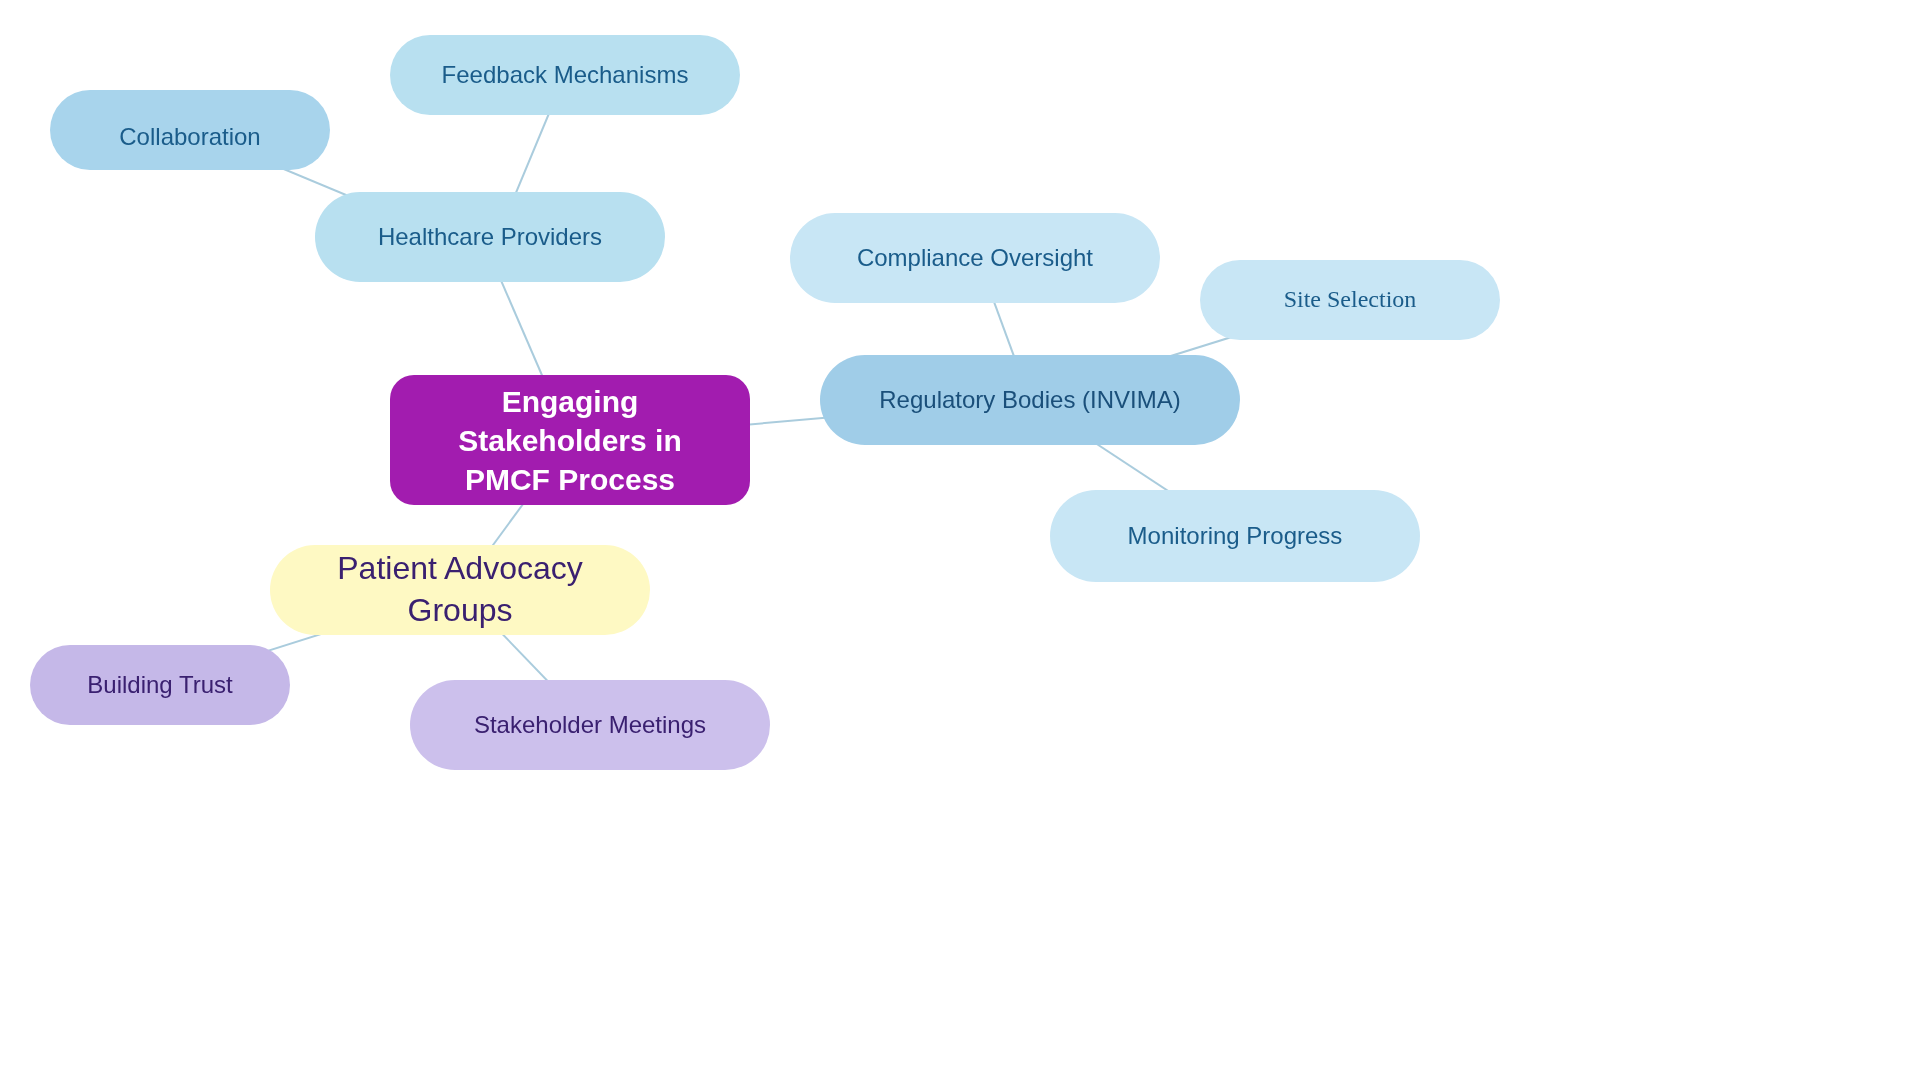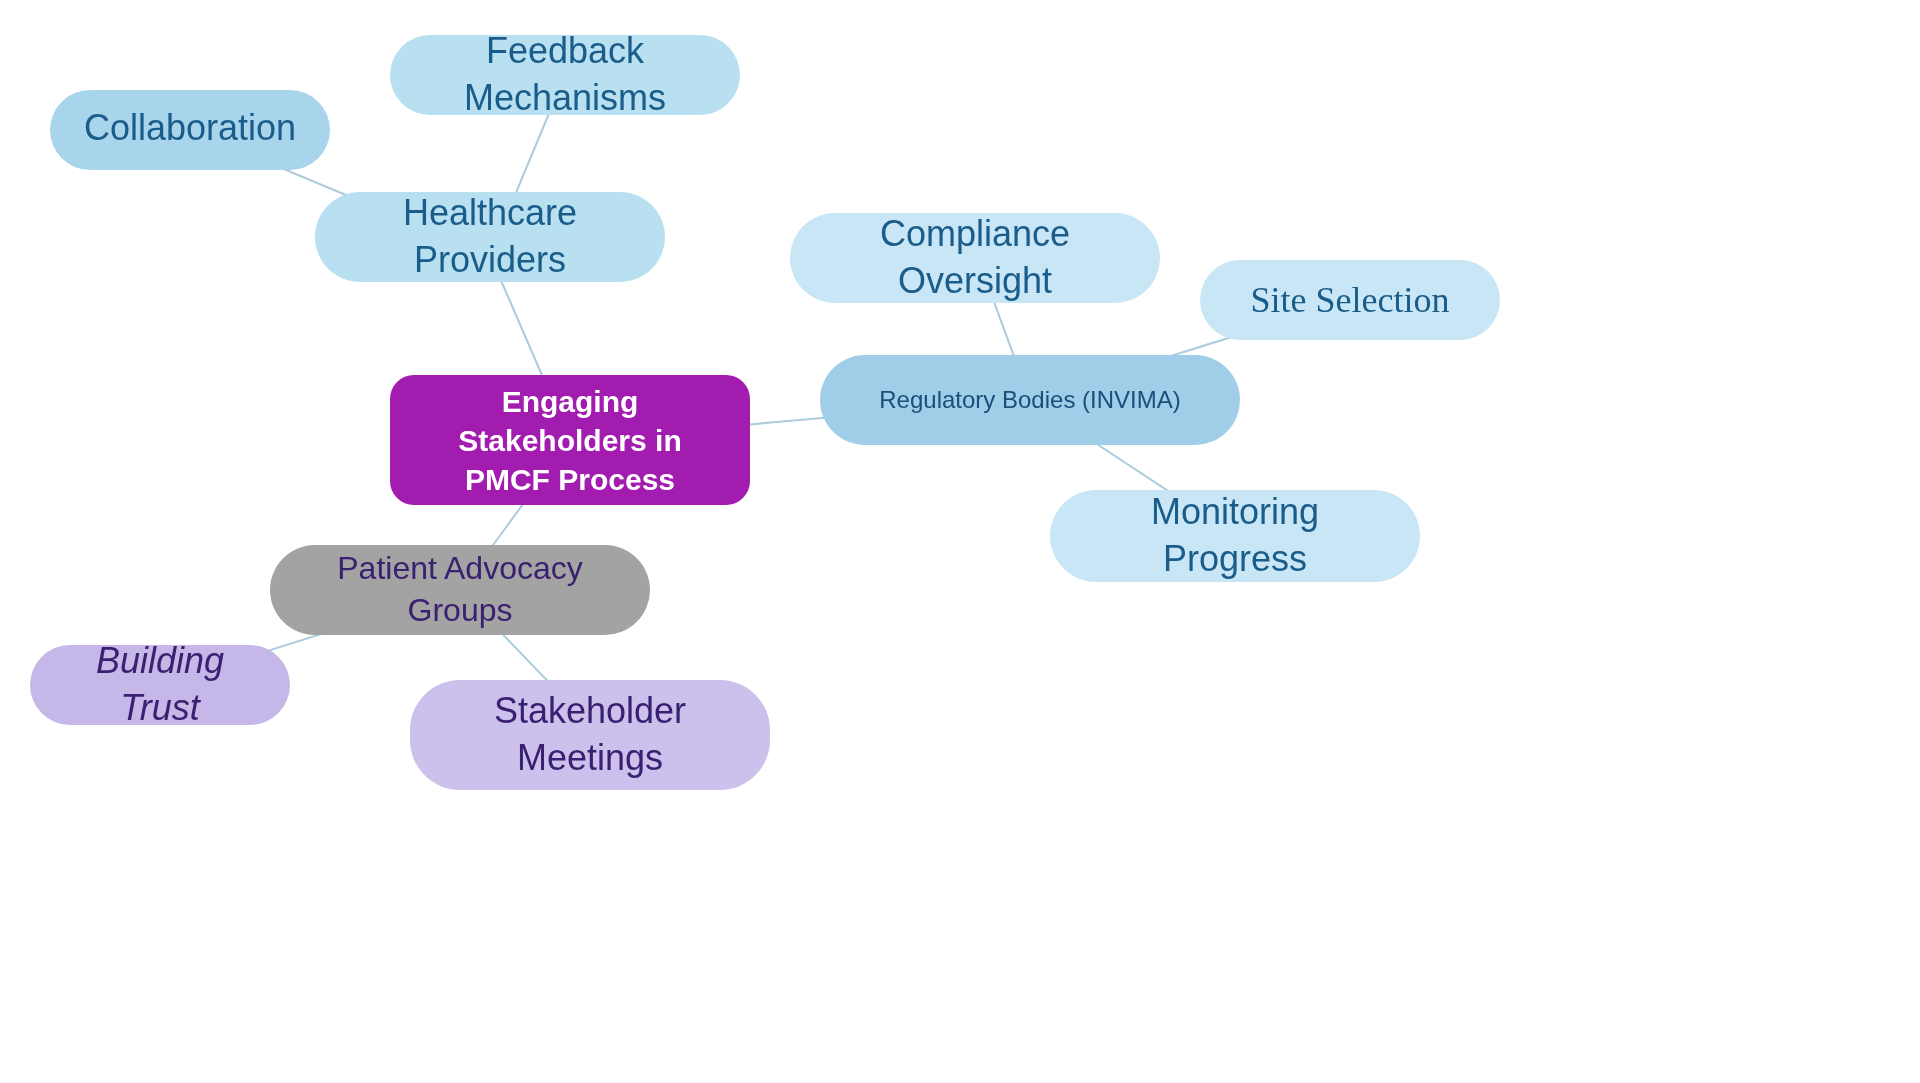--- a/index.html
+++ b/index.html
@@ -21,21 +21,21 @@
     }
 
     .node {
       position: absolute;
       border-radius: 50px;
       display: flex;
       align-items: center;
       justify-content: center;
       text-align: center;
       padding: 18px 32px;
-      font-size: 36px;
+      font-size: 24px;
       font-weight: 500;
       line-height: 1.3;
       cursor: default;
     }
 
     .node-center {
       background: #a21caf;
       color: #ffffff;
       font-size: 30px;
       font-weight: 600;
@@ -62,25 +62,24 @@
 
     .node-blue-large {
       background: #a0cde8;
       color: #1a4f7a;
       font-size: 24px;
     }
 
     .node-purple {
       background: #c5b8e8;
       color: #3a2070;
-      font-style: italic;
     }
 
     .node-purple-large {
-      background: #a3a3a3;
+      background: #fef9c3;
       color: #3a2070;
       font-size: 32px;
     }
 
     .node-purple-light {
       background: #ccc0ec;
       color: #3a2070;
     }
   </style>
 </head>
@@ -132,15 +131,15 @@
 </div>
 
 <div class="node node-purple-large" style="left: 270px; top: 545px; width: 380px; height: 90px;">
   <span>Patient Advocacy Groups</span>
 </div>
 
 <div class="node node-purple" style="left: 30px; top: 645px; width: 260px; height: 80px;">
   <span>Building Trust</span>
 </div>
 
-<div class="node node-purple-light" style="left: 410px; top: 680px; width: 360px; height: 110px;">
+<div class="node node-purple-light" style="left: 410px; top: 680px; width: 360px; height: 90px;">
   <span>Stakeholder Meetings</span>
 </div>
 
 </body></html>

